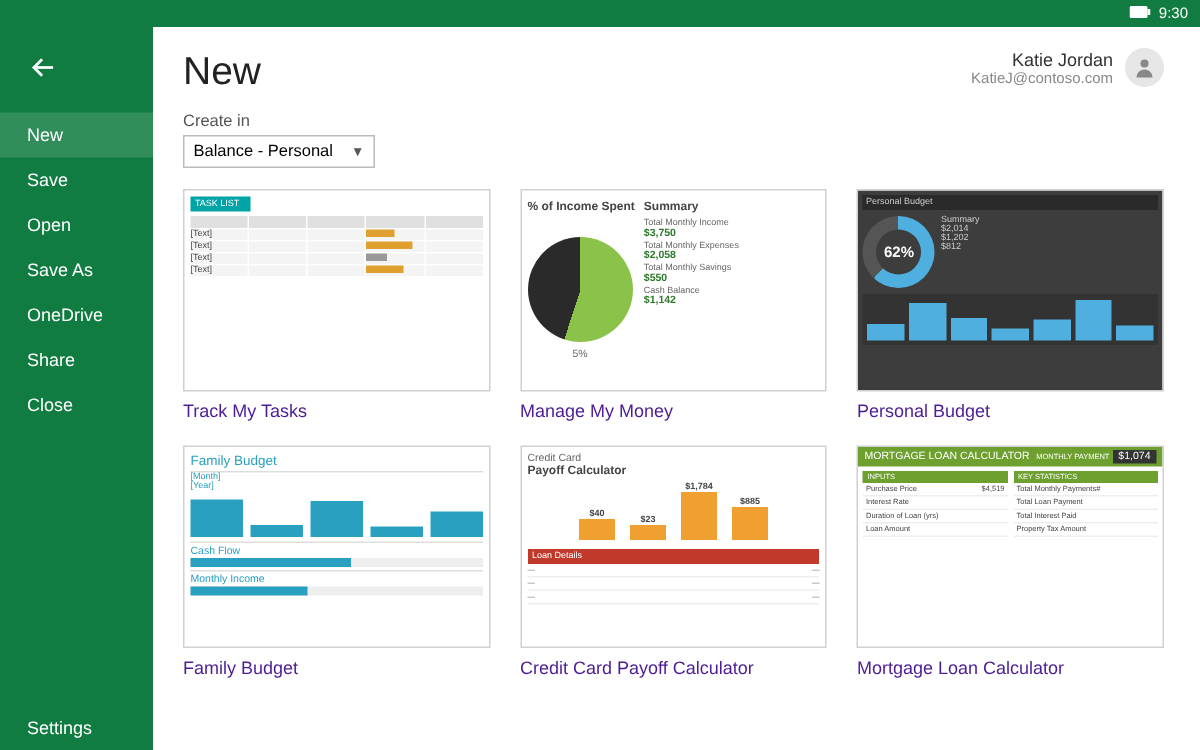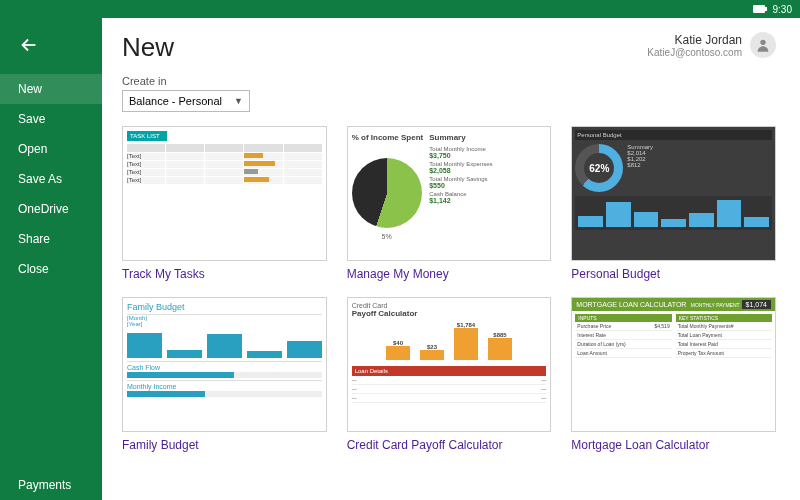--- a/index.html
+++ b/index.html
@@ -101,21 +101,21 @@
         </svg>
     </div>
     <div class="nav-item active">New</div>
     <div class="nav-item">Save</div>
     <div class="nav-item">Open</div>
     <div class="nav-item">Save As</div>
     <div class="nav-item">OneDrive</div>
     <div class="nav-item">Share</div>
     <div class="nav-item">Close</div>
     <div class="flex-spacer"></div>
-    <div class="nav-item">Payments</div>
+    <div class="nav-item">Settings</div>
   </div>
 
   <div class="main">
     <div class="header">
       <div class="title">New</div>
       <div class="user">
         <div class="user-text">
           <div class="user-name">Katie Jordan</div>
           <div class="user-email">KatieJ@contoso.com</div>
         </div>

